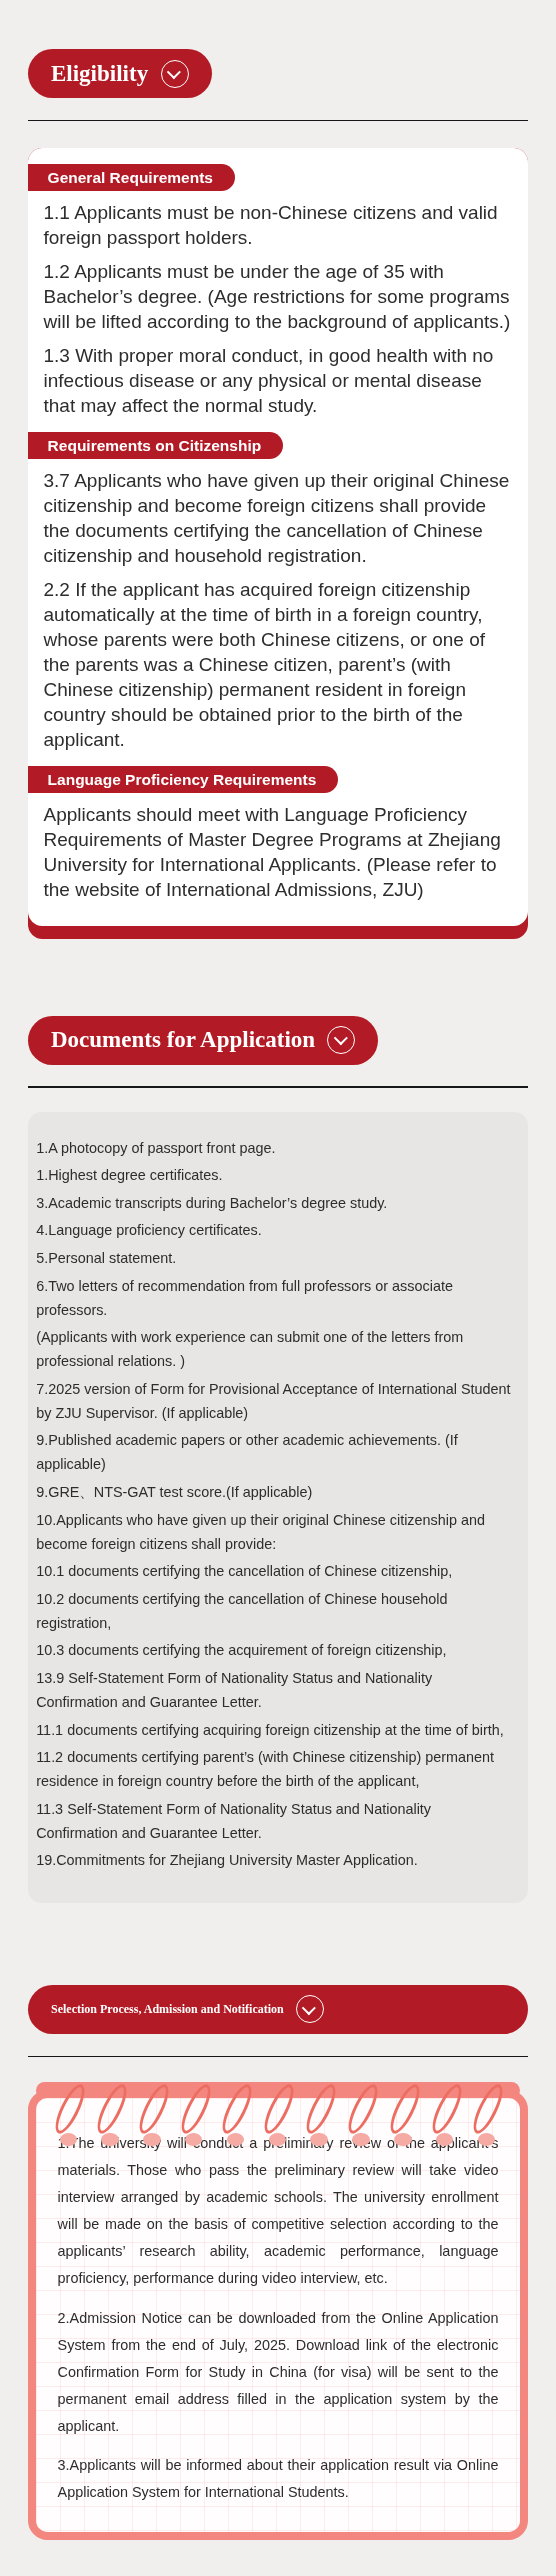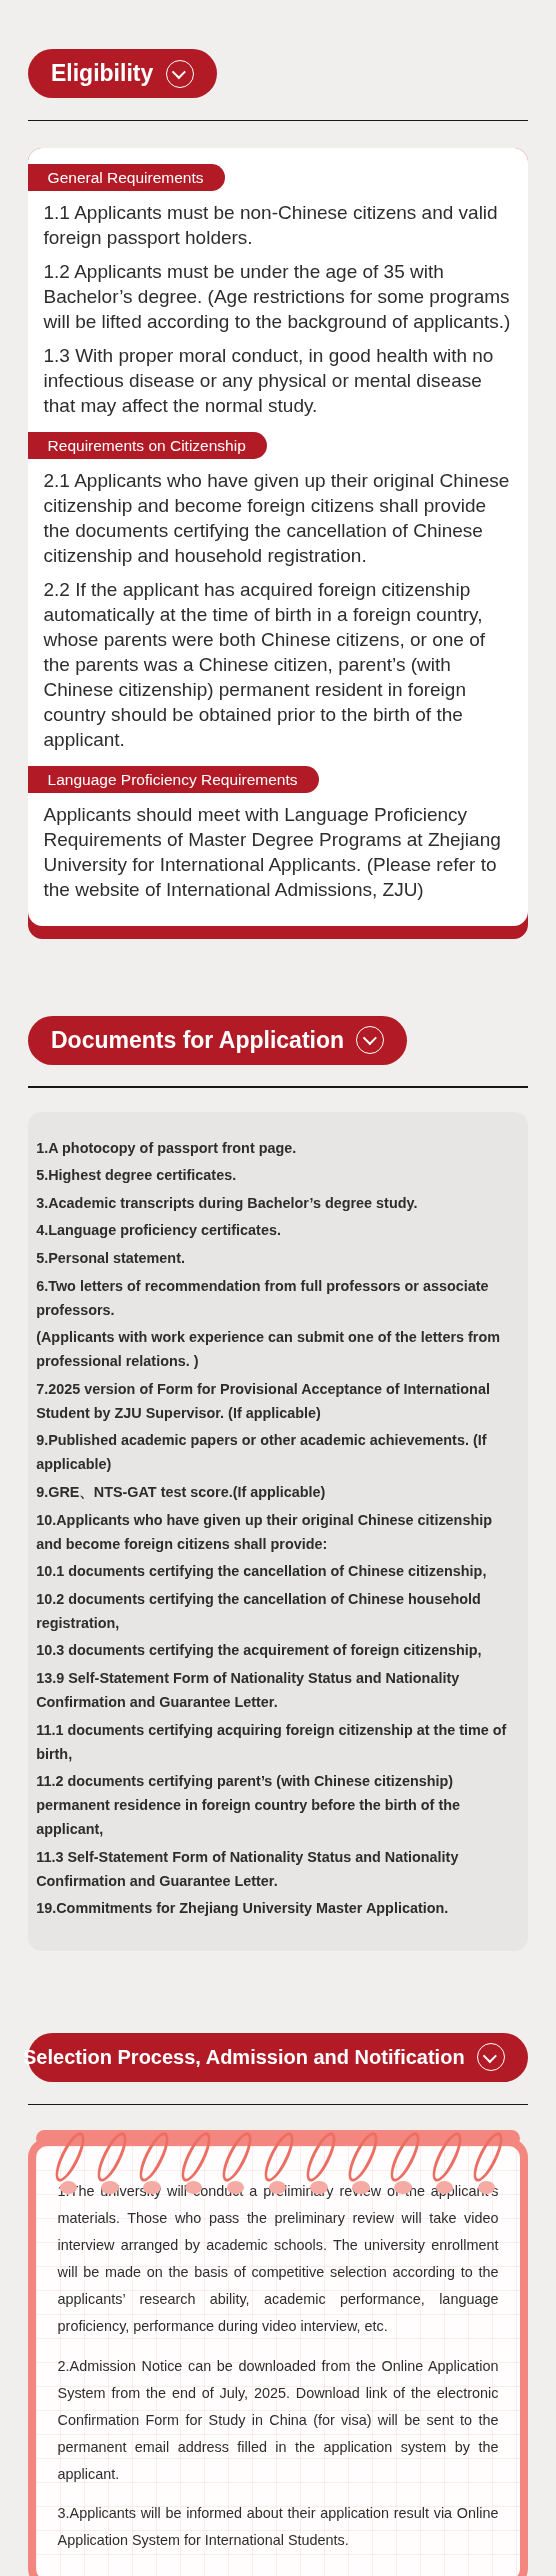--- a/index.html
+++ b/index.html
@@ -7,45 +7,45 @@
     width:556px;height:3064px;background:#f0efed;
     font-family:"Liberation Sans",sans-serif;color:#2d2d2d;
     -webkit-font-smoothing:antialiased;overflow:hidden;
   }
   .wrap{padding:0 28px;box-sizing:border-box;width:556px;}
 
   
   .pill-lg{
     display:inline-flex;align-items:center;gap:12.4px;
     background:#b21b25;color:#fff;font-weight:bold;font-size:23px;
-    height:49px;padding:0 23px;border-radius:25px;white-space:nowrap;
+    height:49px;padding:0 23px;border-radius:25px;white-space:nowrap;font-family:Liberation Serif, serif;
   }
-  .pill-wide{width:100%;box-sizing:border-box;justify-content:flex-end;font-size:20px;}
+  .pill-wide{width:100%;box-sizing:border-box;justify-content:flex-start;font-size:12px;}
   .chev{width:26px;height:26px;border:1.5px solid #fff;border-radius:50%;position:relative;flex:none;}
   .chev::after{content:"";position:absolute;left:7.2px;top:6.2px;width:7.7px;height:7.7px;
     border-right:2.1px solid #fff;border-bottom:2.1px solid #fff;transform:rotate(45deg);}
 
   .divider{height:1.5px;background:#17171a;margin-top:21.6px;}
 
   .mt-sec1{margin-top:49px;}
   .mt-sec2{margin-top:77px;justify-content:flex-end;}
   .mt-sec3{margin-top:82px;}
 
   
   .red-under{background:#b21b25;border-radius:14.4px;padding-bottom:12.4px;margin-top:27px;}
   .card{background:#fff;border-radius:14.4px;padding:15.5px 15.5px 24px 15.5px;}
   .tag{
-    display:inline-block;background:#b21b25;color:#fff;font-weight:normal;
+    display:inline-block;background:#b21b25;color:#fff;font-weight:bold;
     font-size:15.5px;line-height:27px;padding:0 21.6px 0 19.6px;
     border-radius:0 13.4px 13.4px 0;margin-left:-15.5px;margin-top:13.4px;
   }
   .card p{font-size:19px;line-height:25px;margin:9.3px 0 0 0;}
 
   
-  .gray-box{background:#e7e6e4;border-radius:13.4px;margin-top:24px;padding:24px 14.4px 27px 8.2px;font-weight:bold;}
+  .gray-box{background:#e7e6e4;border-radius:13.4px;margin-top:24px;padding:24px 14.4px 27px 8.2px;}
   .gray-box p{font-size:14.4px;line-height:24px;margin:0 0 3.6px 0;}
 
   
   .notebook{position:relative;margin-top:6.2px;}
   .rings{position:absolute;top:0;left:30px;right:30px;height:64px;display:flex;
     justify-content:space-between;z-index:3;}
   .ring{width:21.6px;height:64px;position:relative;}
   .ring::after{content:"";position:absolute;bottom:0;left:1.5px;width:17.5px;height:13.4px;
     border-radius:50%;background:#f5aaa3;}
   .ring::before{content:"";position:absolute;top:0;left:3.1px;width:12.4px;height:48px;
@@ -83,21 +83,21 @@
 
           <p>1.1 Applicants must be non-Chinese citizens and valid foreign passport holders.</p>
               <p>1.2 Applicants must be under the age of 35 with Bachelor’s degree. (Age restrictions for some programs will be lifted according to the background of applicants.)</p>
               <p>1.3 With proper moral conduct, in good health with no infectious disease or any physical or mental disease that may affect the normal study.</p>
             </div>
         </div>
         <div>
           <span class="tag">Requirements on Citizenship</span>
           <div>
 
-          <p>2.1 Applicants who have given up their original Chinese citizenship and become foreign citizens shall provide the documents certifying the cancellation of Chinese citizenship and household registration.</p>
+          <p>3.7 Applicants who have given up their original Chinese citizenship and become foreign citizens shall provide the documents certifying the cancellation of Chinese citizenship and household registration.</p>
               <p>2.2 If the applicant has acquired foreign citizenship automatically at the time of birth in a foreign country, whose parents were both Chinese citizens, or one of the parents was a Chinese citizen, parent’s (with Chinese citizenship) permanent resident in foreign country should be obtained prior to the birth of the applicant.</p>
             </div>
         </div>
         <div>
           <span class="tag">Language Proficiency Requirements</span>
           <div>
 
           <p>Applicants should meet with Language Proficiency Requirements of Master Degree Programs at Zhejiang University for International Applicants. (Please refer to the website of International Admissions, ZJU)</p>
             </div>
         </div>
@@ -108,21 +108,21 @@
   <section>
     <div class="pill-lg mt-sec2">
       <span>Documents for Application</span>
       <span class="chev"></span>
     </div>
     <div class="divider"></div>
 
     <div class="gray-box">
 
     <p>1.A photocopy of passport front page.</p>
-        <p>5.Highest degree certificates.</p>
+        <p>1.Highest degree certificates.</p>
         <p>3.Academic transcripts during Bachelor’s degree study.</p>
         <p>4.Language proficiency certificates.</p>
         <p>5.Personal statement.</p>
         <p>6.Two letters of recommendation from full professors or associate professors.</p>
         <p>(Applicants with work experience can submit one of the letters from professional relations. )</p>
         <p>7.2025 version of Form for Provisional Acceptance of International Student by ZJU Supervisor. (If applicable)</p>
         <p>9.Published academic papers or other academic achievements. (If applicable)</p>
         <p>9.GRE、NTS-GAT test score.(If applicable)</p>
         <p>10.Applicants who have given up their original Chinese citizenship and become foreign citizens shall provide:</p>
         <p>10.1 documents certifying the cancellation of Chinese citizenship,</p>

